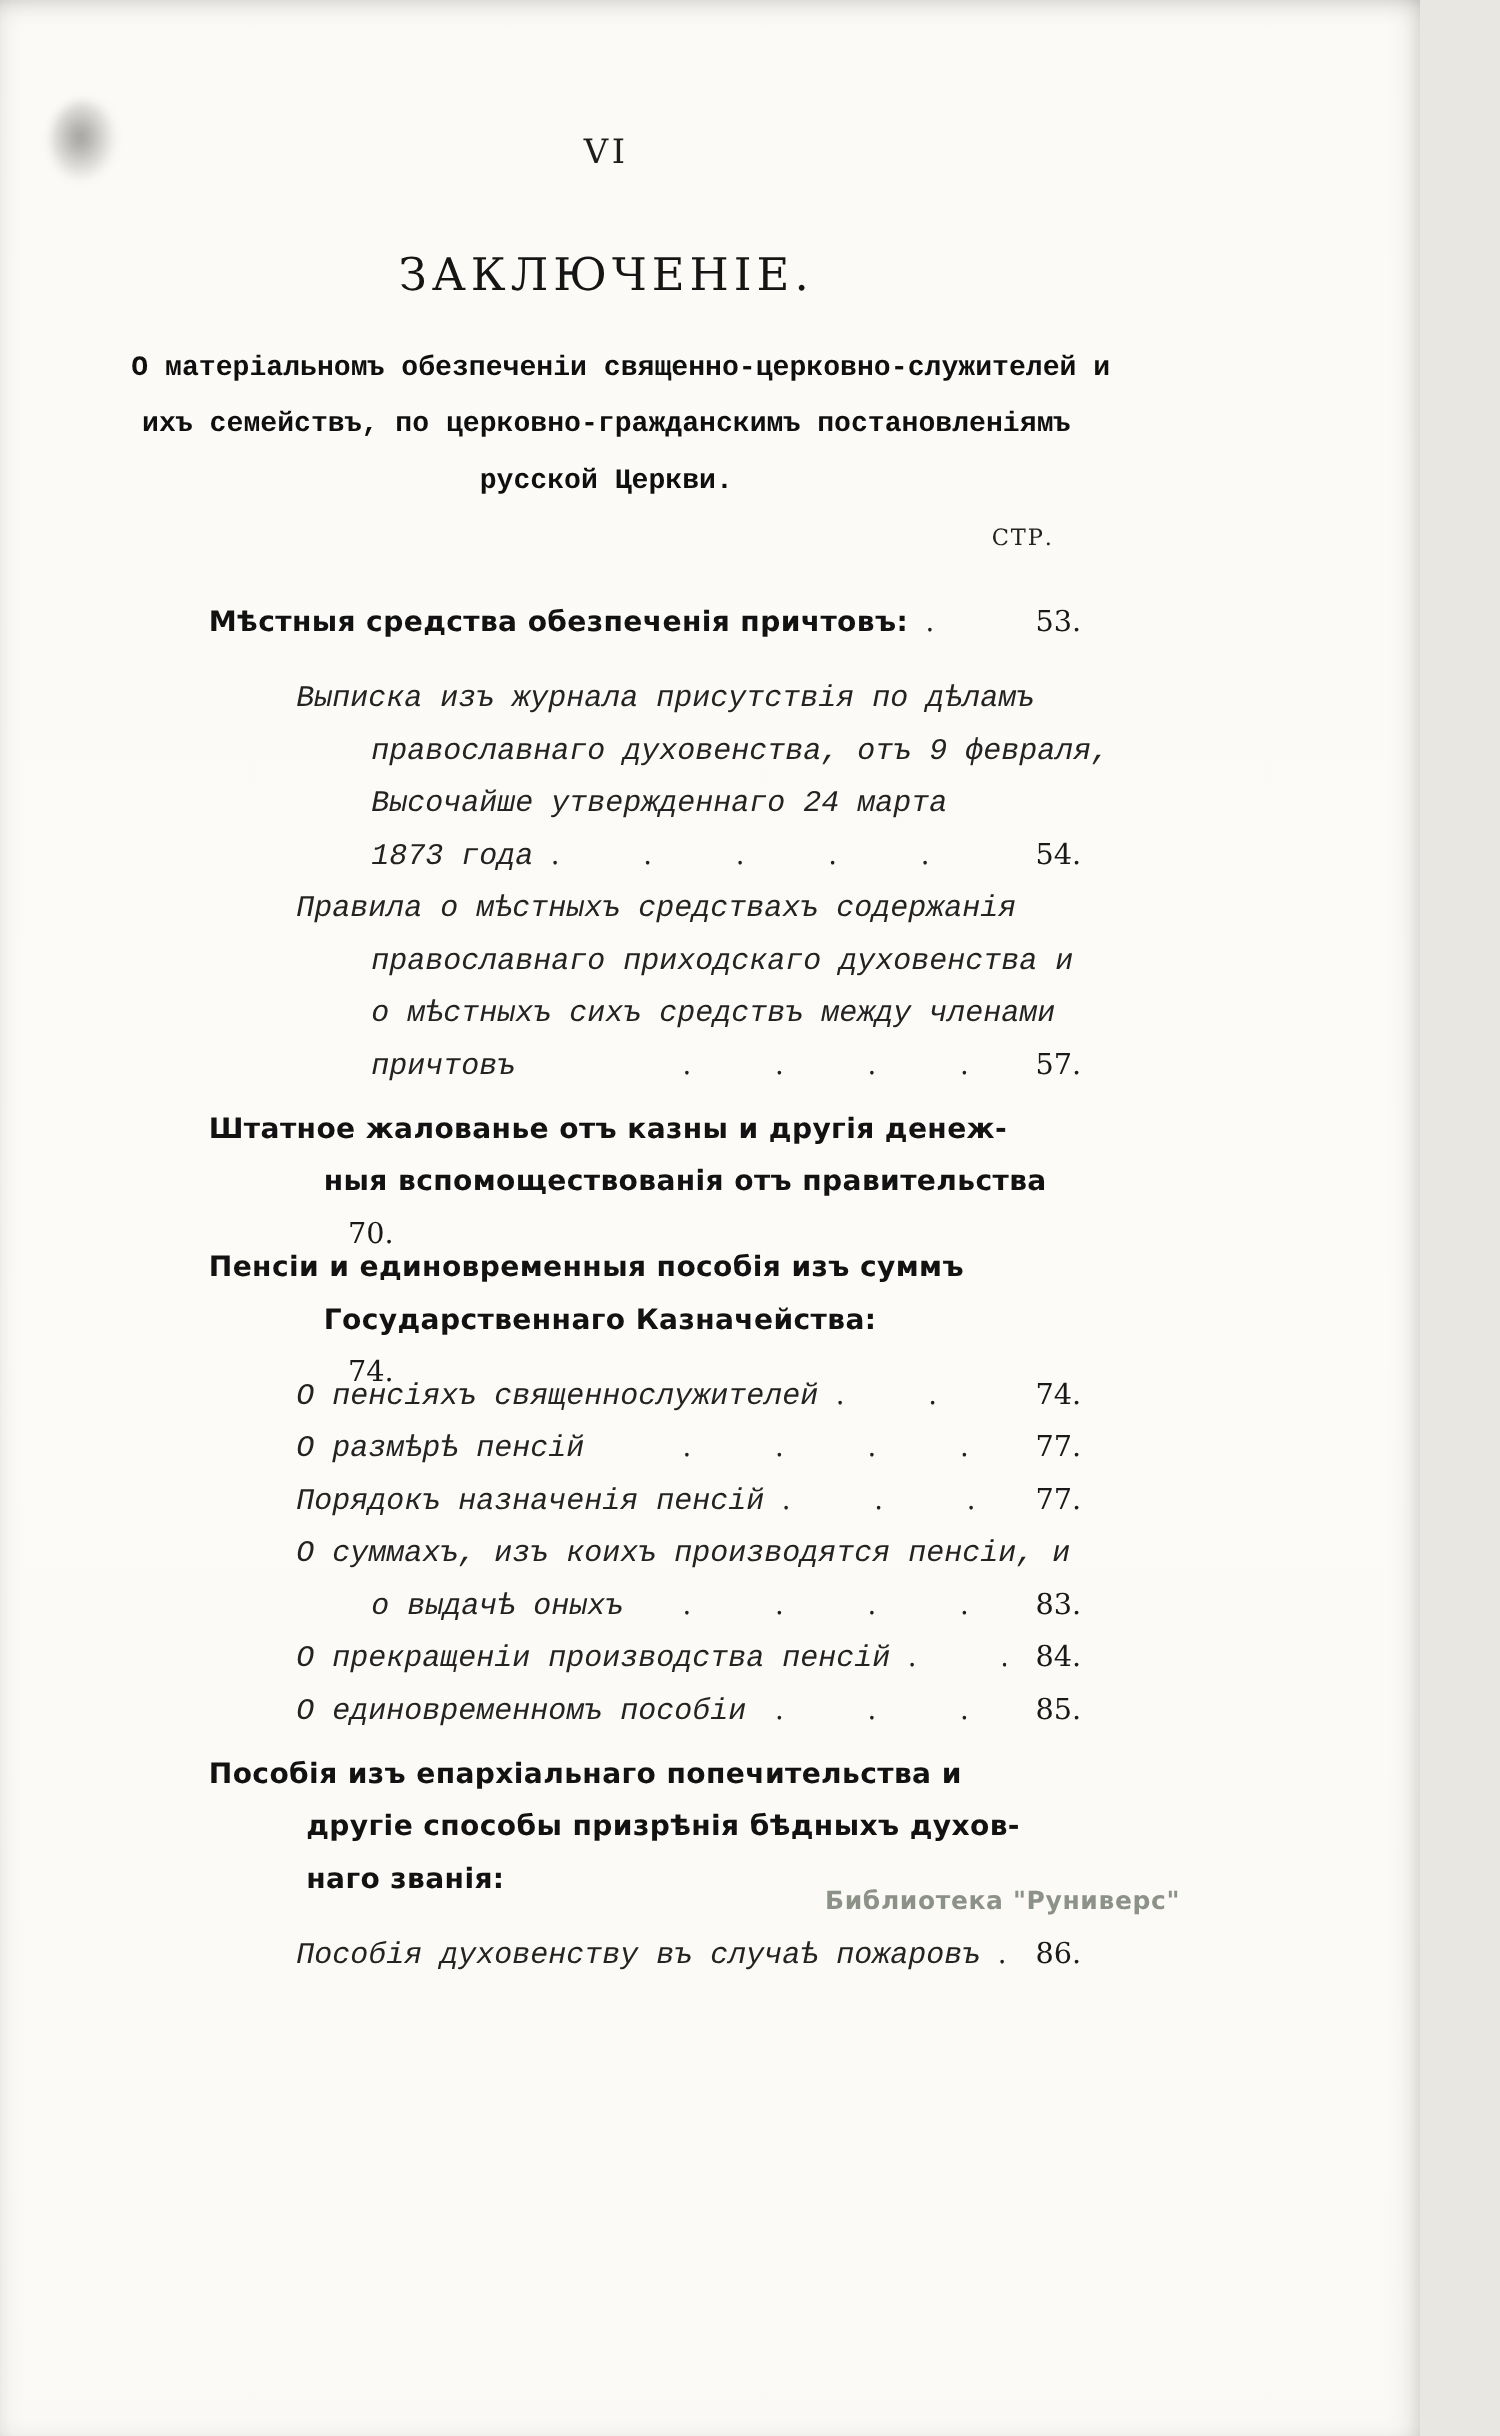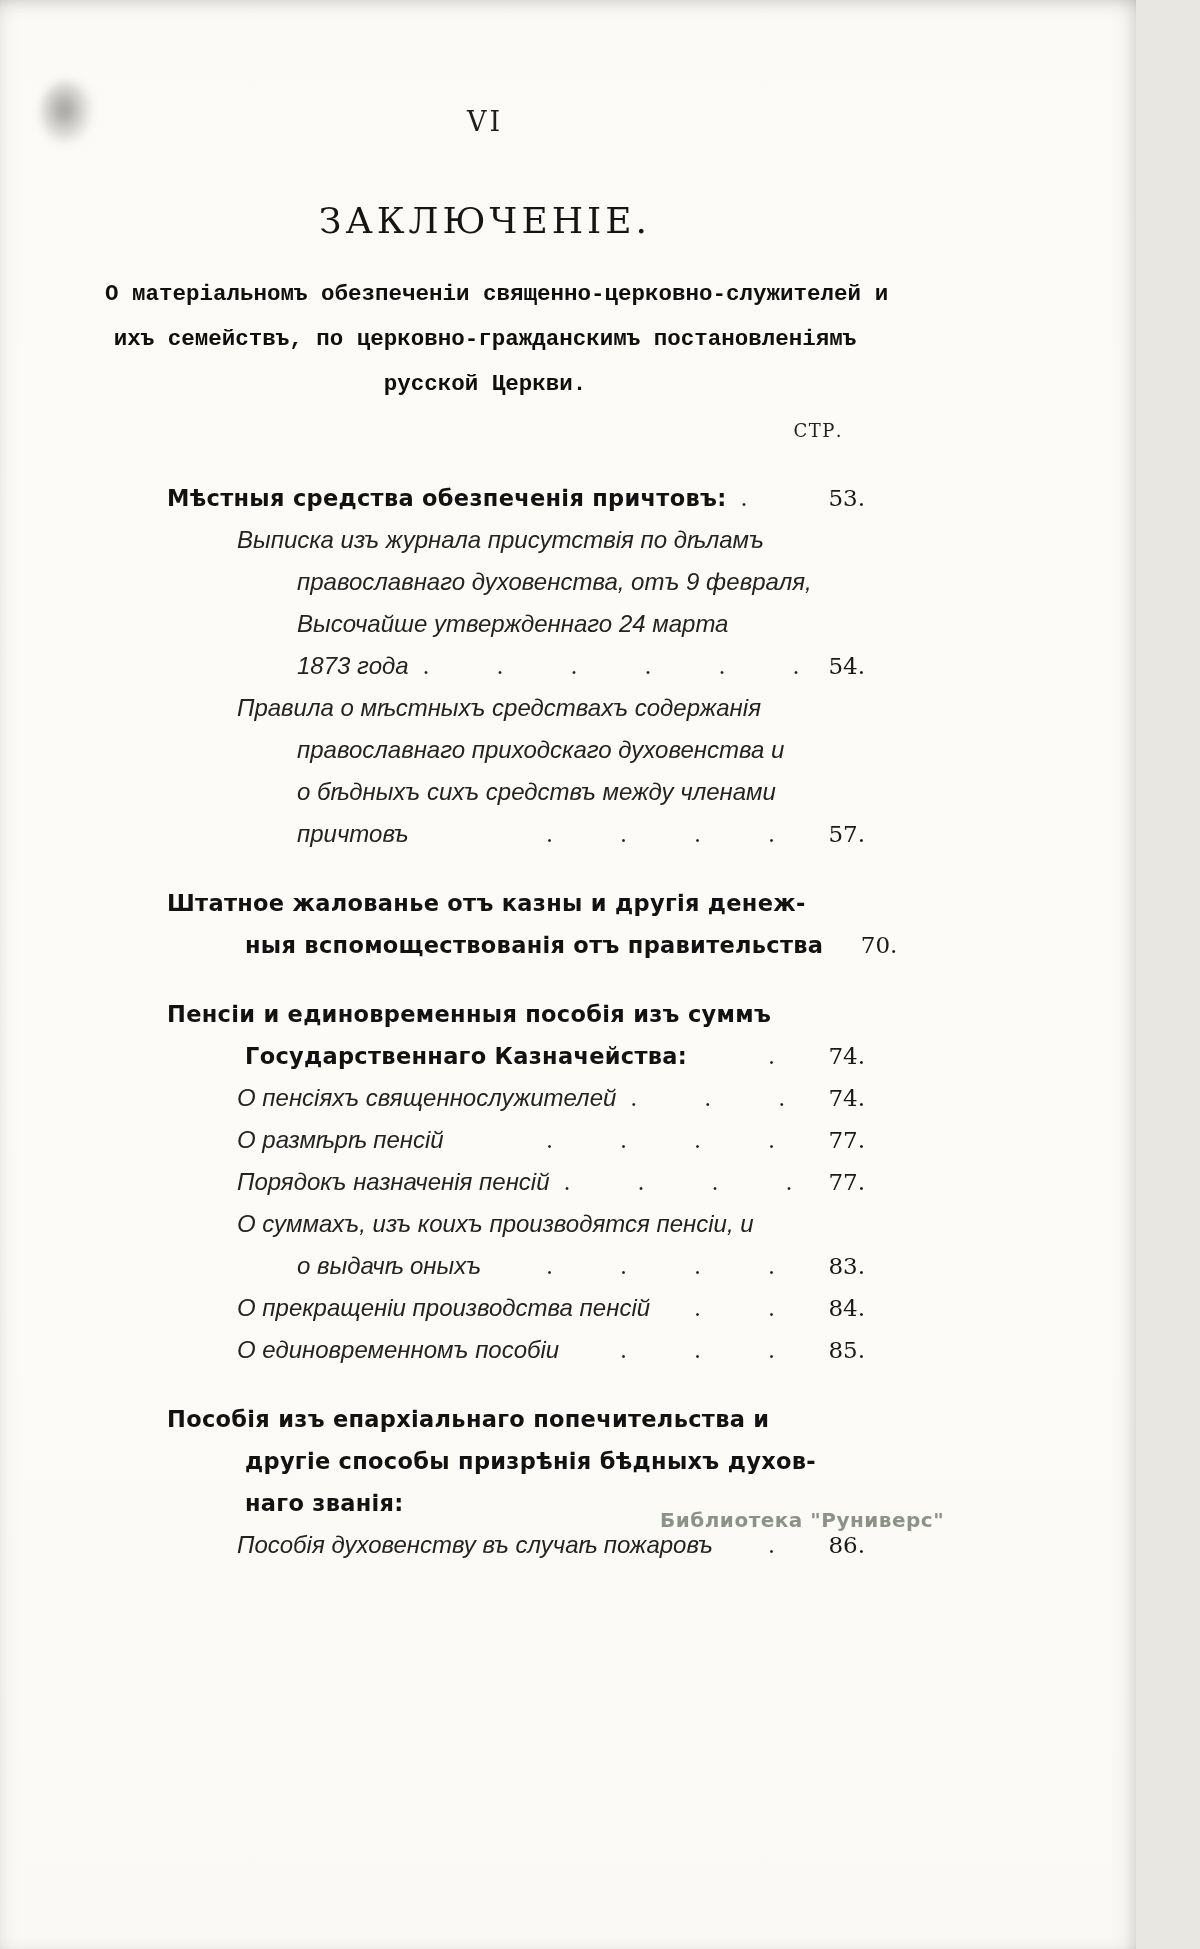--- a/index.html
+++ b/index.html
@@ -43,25 +43,25 @@
 
   .toc{
     position:absolute; top:450px; left:105px; width:760px;
   }
   .line{ display:flex; align-items:baseline; height:42px; line-height:42px; }
   .bold .txt{
     font-family:"DejaVu Sans","Liberation Sans",sans-serif; font-weight:700;
     font-size:22.5px; color:#121212; letter-spacing:.3px; white-space:nowrap;
   }
   .italic .txt{
-    font-family:Liberation Sans, sans-serif; font-style:italic;
-    font-size:24px; color:#232323; white-space:nowrap;
+    font-family:Liberation Mono, monospace; font-style:italic;
+    font-size:24px; color:#232323; white-space:nowrap;margin-top:20px;
   }
   .main    { padding-left:62px;margin-top:27px;  }
-  .maincont{ padding-left:140px; }
+  .maincont{ padding-left:140px;flex-direction:column; }
   .sub     { padding-left:132px; }
   .subcont { padding-left:192px; }
 
   .leader{
     flex:1; min-width:0; overflow:hidden; text-align:right; white-space:pre;
     letter-spacing:30px; font-size:22px; color:#1f1f1f; margin:0 4px 0 14px;
   }
   .pagenum{
     font-size:23px; color:#191919; min-width:56px; text-align:right;
   }
@@ -111,21 +111,21 @@
         <span class="leader">. . . . . .</span>
         <span class="pagenum">54.</span>
       </div>
       <div class="line italic sub">
         <span class="txt">Правила о мѣстныхъ средствахъ содержанія</span>
       </div>
       <div class="line italic subcont">
         <span class="txt">православнаго приходскаго духовенства и</span>
       </div>
       <div class="line italic subcont">
-        <span class="txt">о бѣдныхъ сихъ средствъ между членами</span>
+        <span class="txt">о мѣстныхъ сихъ средствъ между членами</span>
       </div>
       <div class="line italic subcont">
         <span class="txt">причтовъ</span>
         <span class="leader">. . . .</span>
         <span class="pagenum">57.</span>
       </div>
       <div class="line bold main">
         <span class="txt">Штатное жалованье отъ казны и другія денеж-</span>
       </div>
       <div class="line bold maincont">

